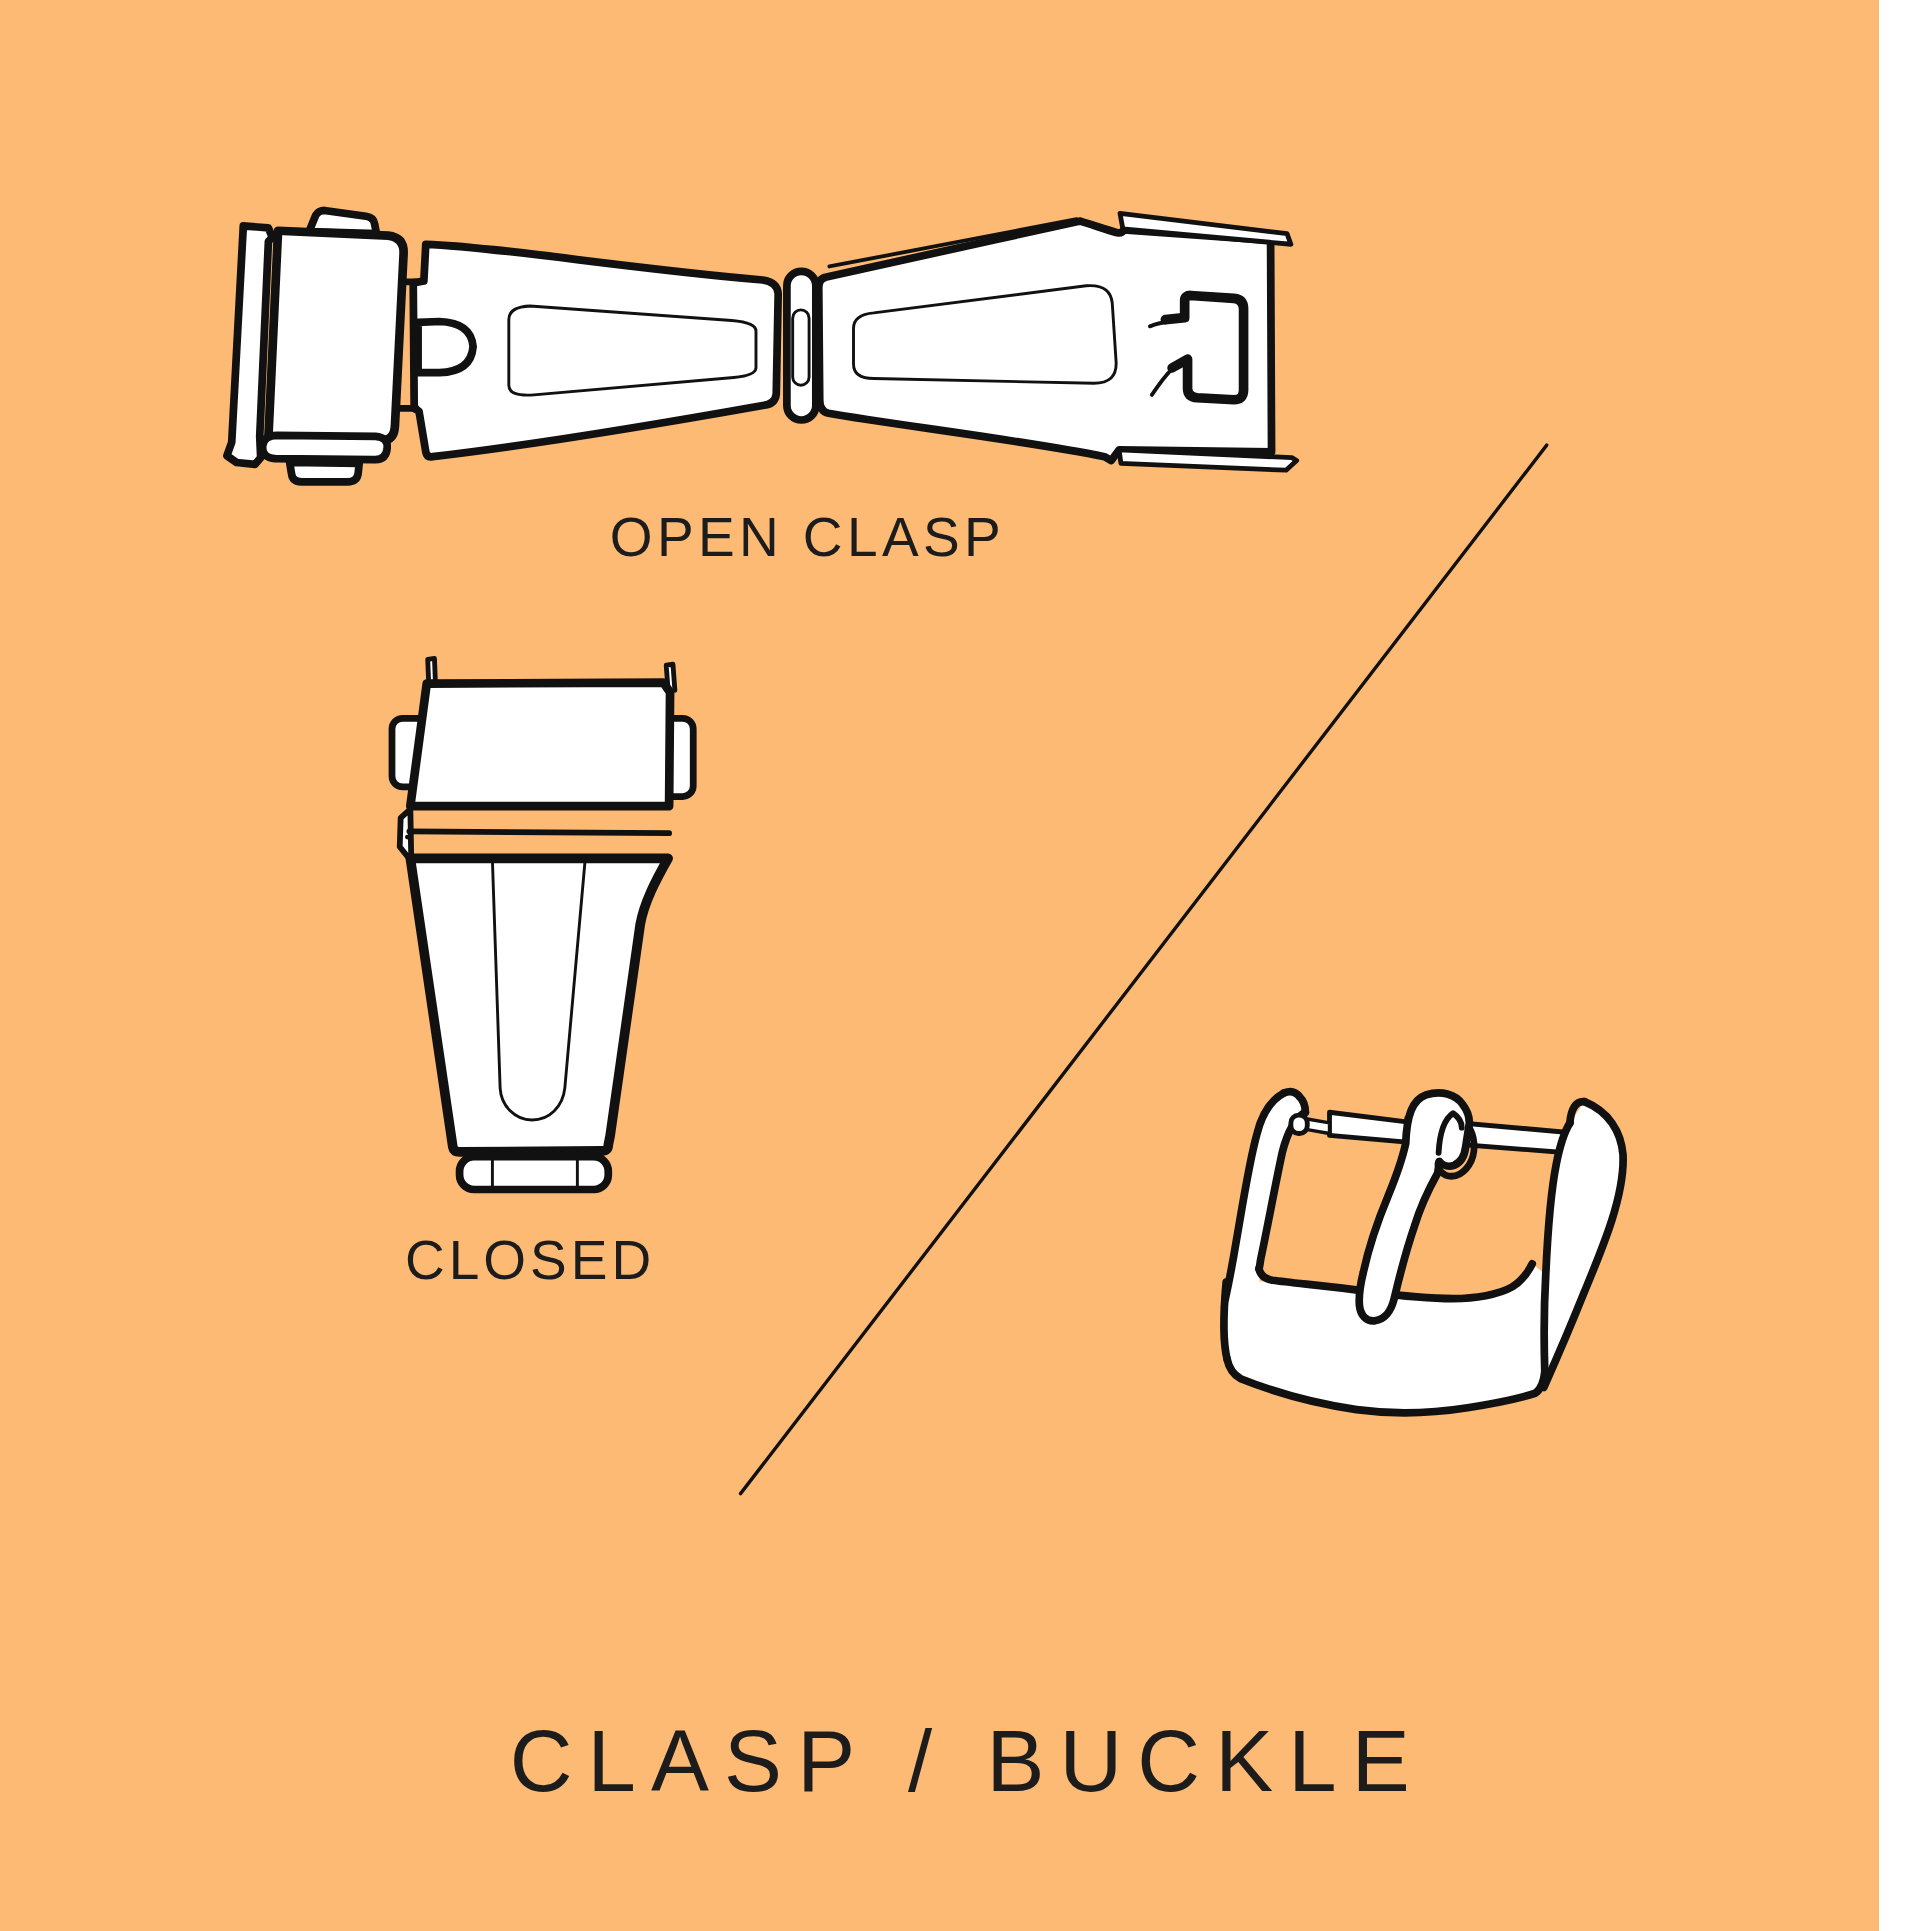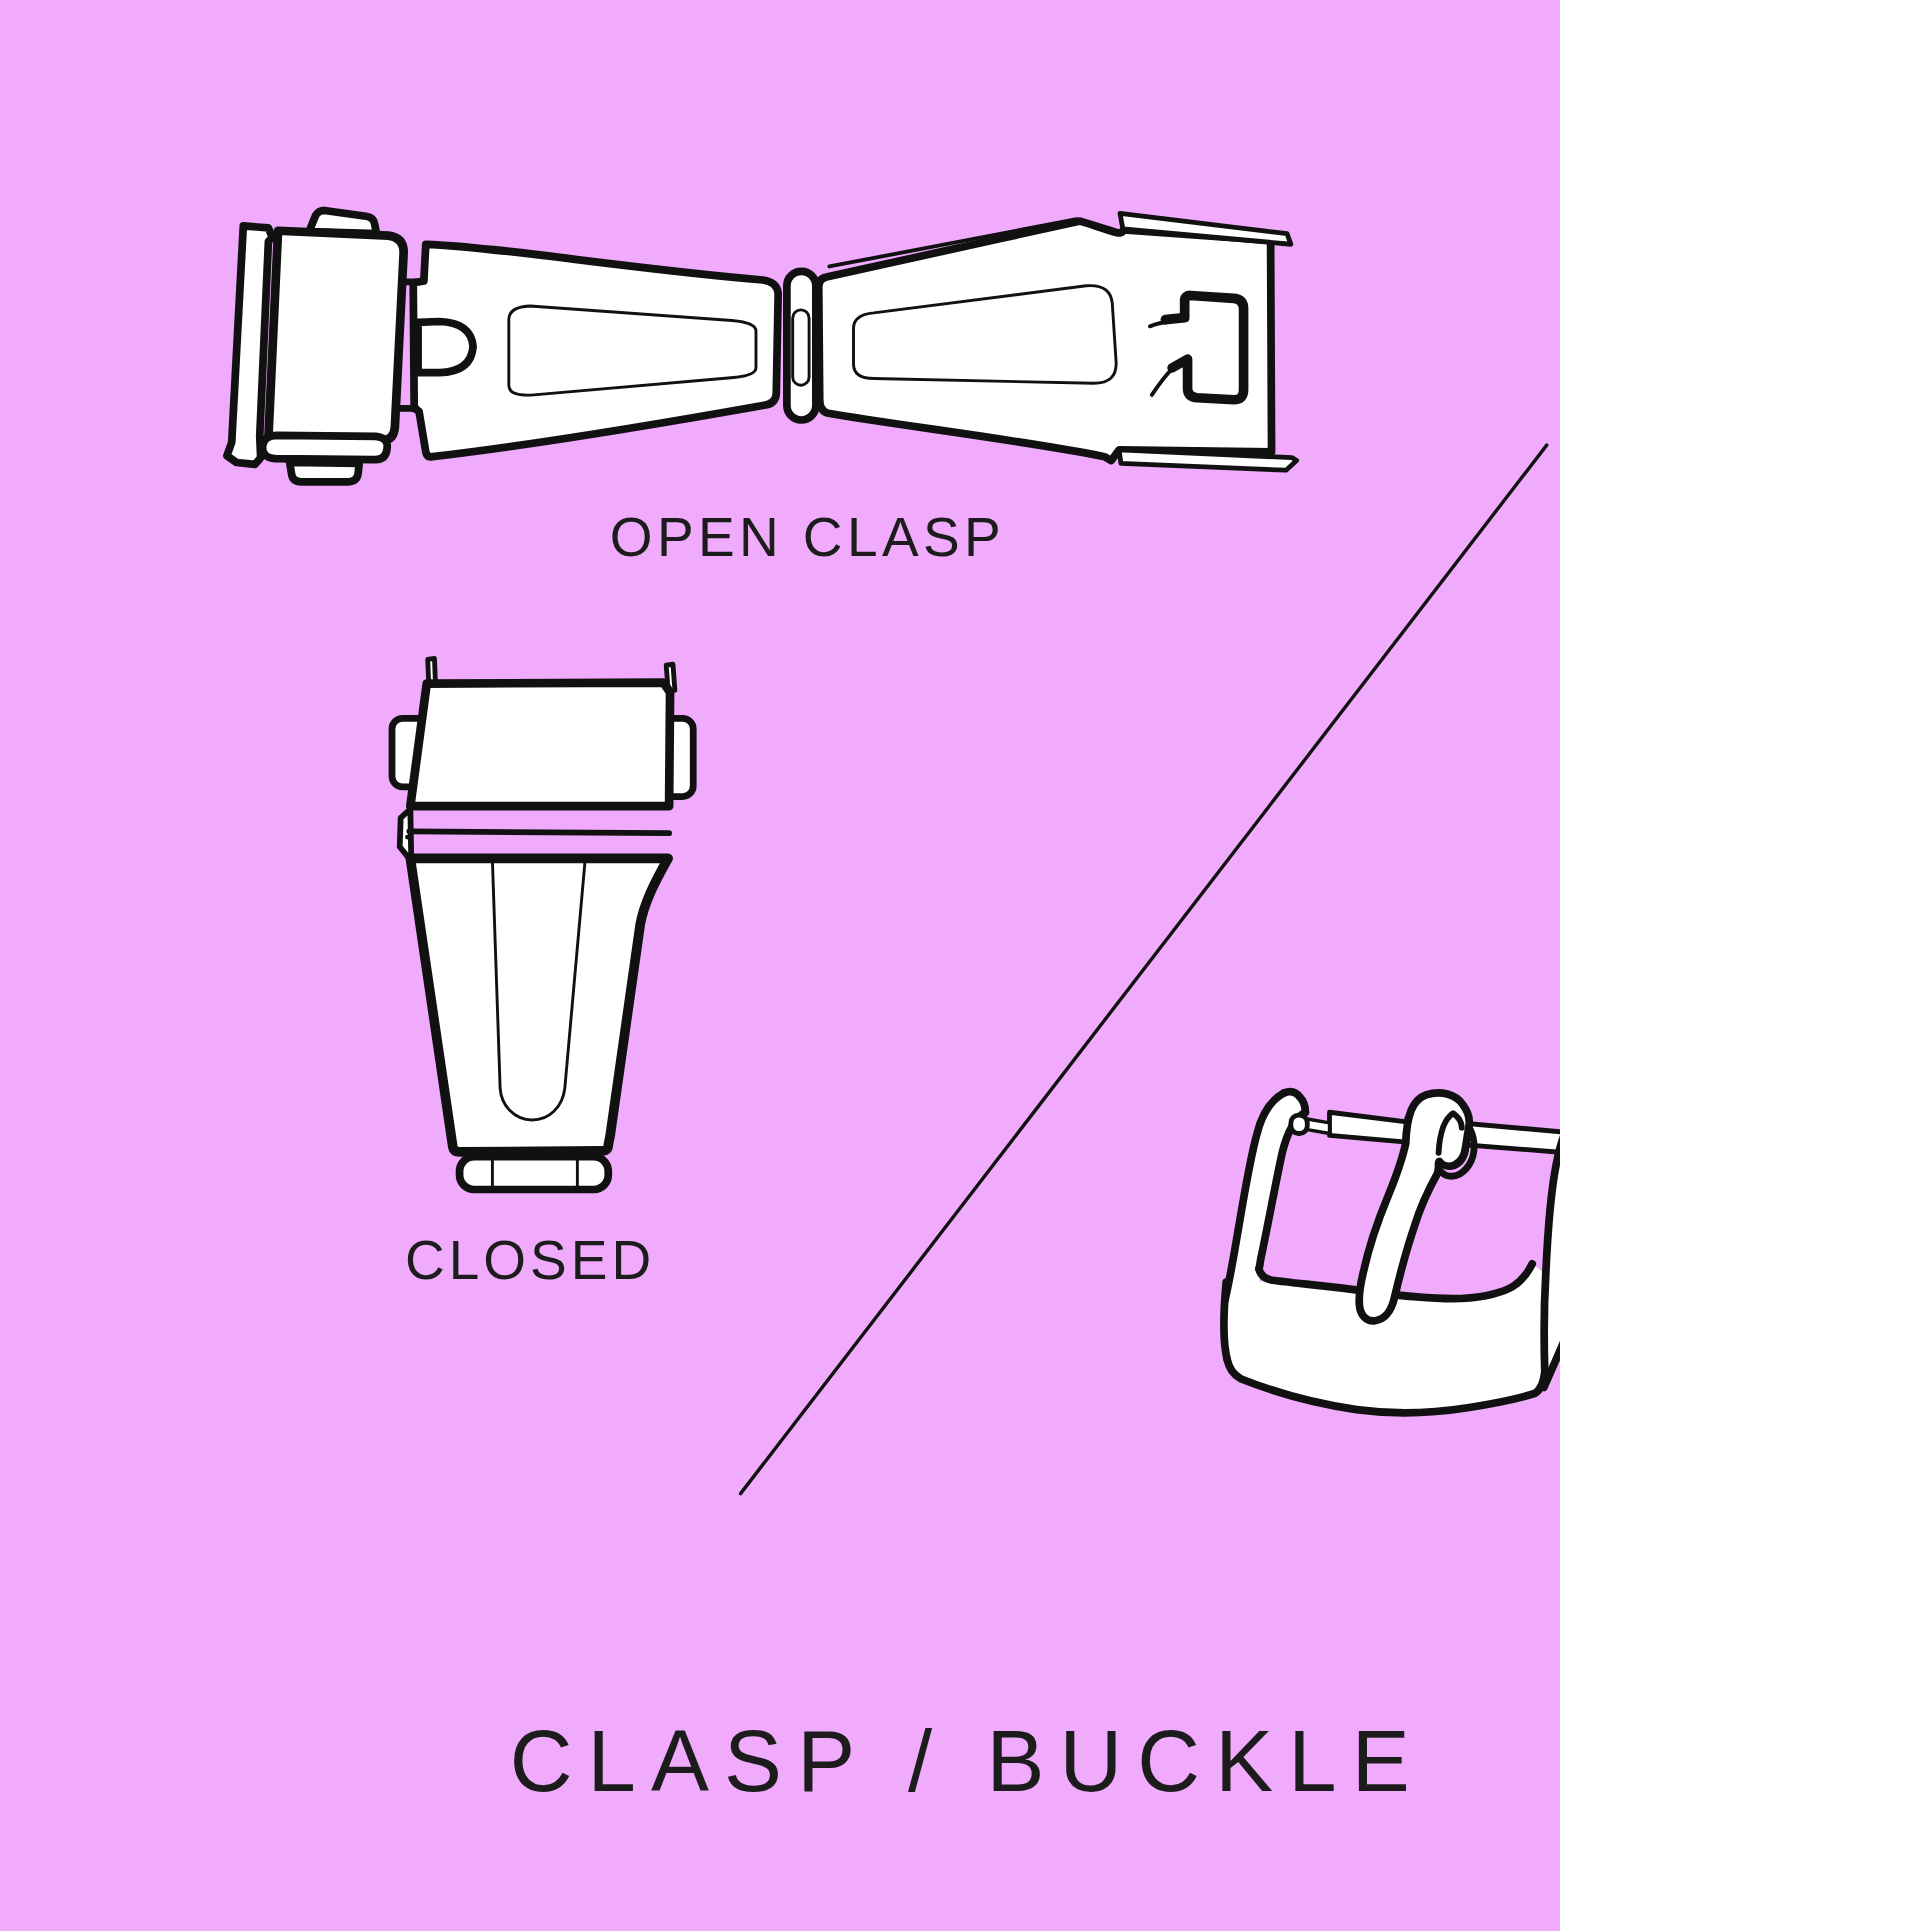--- a/index.html
+++ b/index.html
@@ -1,16 +1,16 @@
 <!DOCTYPE html>
 <html><head>
 <meta charset="utf-8">
 <style>
   html,body{margin:0;padding:0;background:#fff;}
-  #page{position:relative;width:1560px;height:1931px;background:#f0abfc;overflow:hidden;}
+  #page{position:relative;width:1879px;height:1931px;background:#fdba74;overflow:hidden;}
   svg{position:absolute;top:0;left:0;}
   text{font-family:"Liberation Sans",sans-serif;fill:#1c1c1c;}
 </style>
 </head>
 <body>
 <div id="page">
 <svg width="1931" height="1931" viewBox="0 0 2000 2000" fill="none" stroke-linecap="round" stroke-linejoin="round">
 
   <g stroke="#111" fill="none">
 

